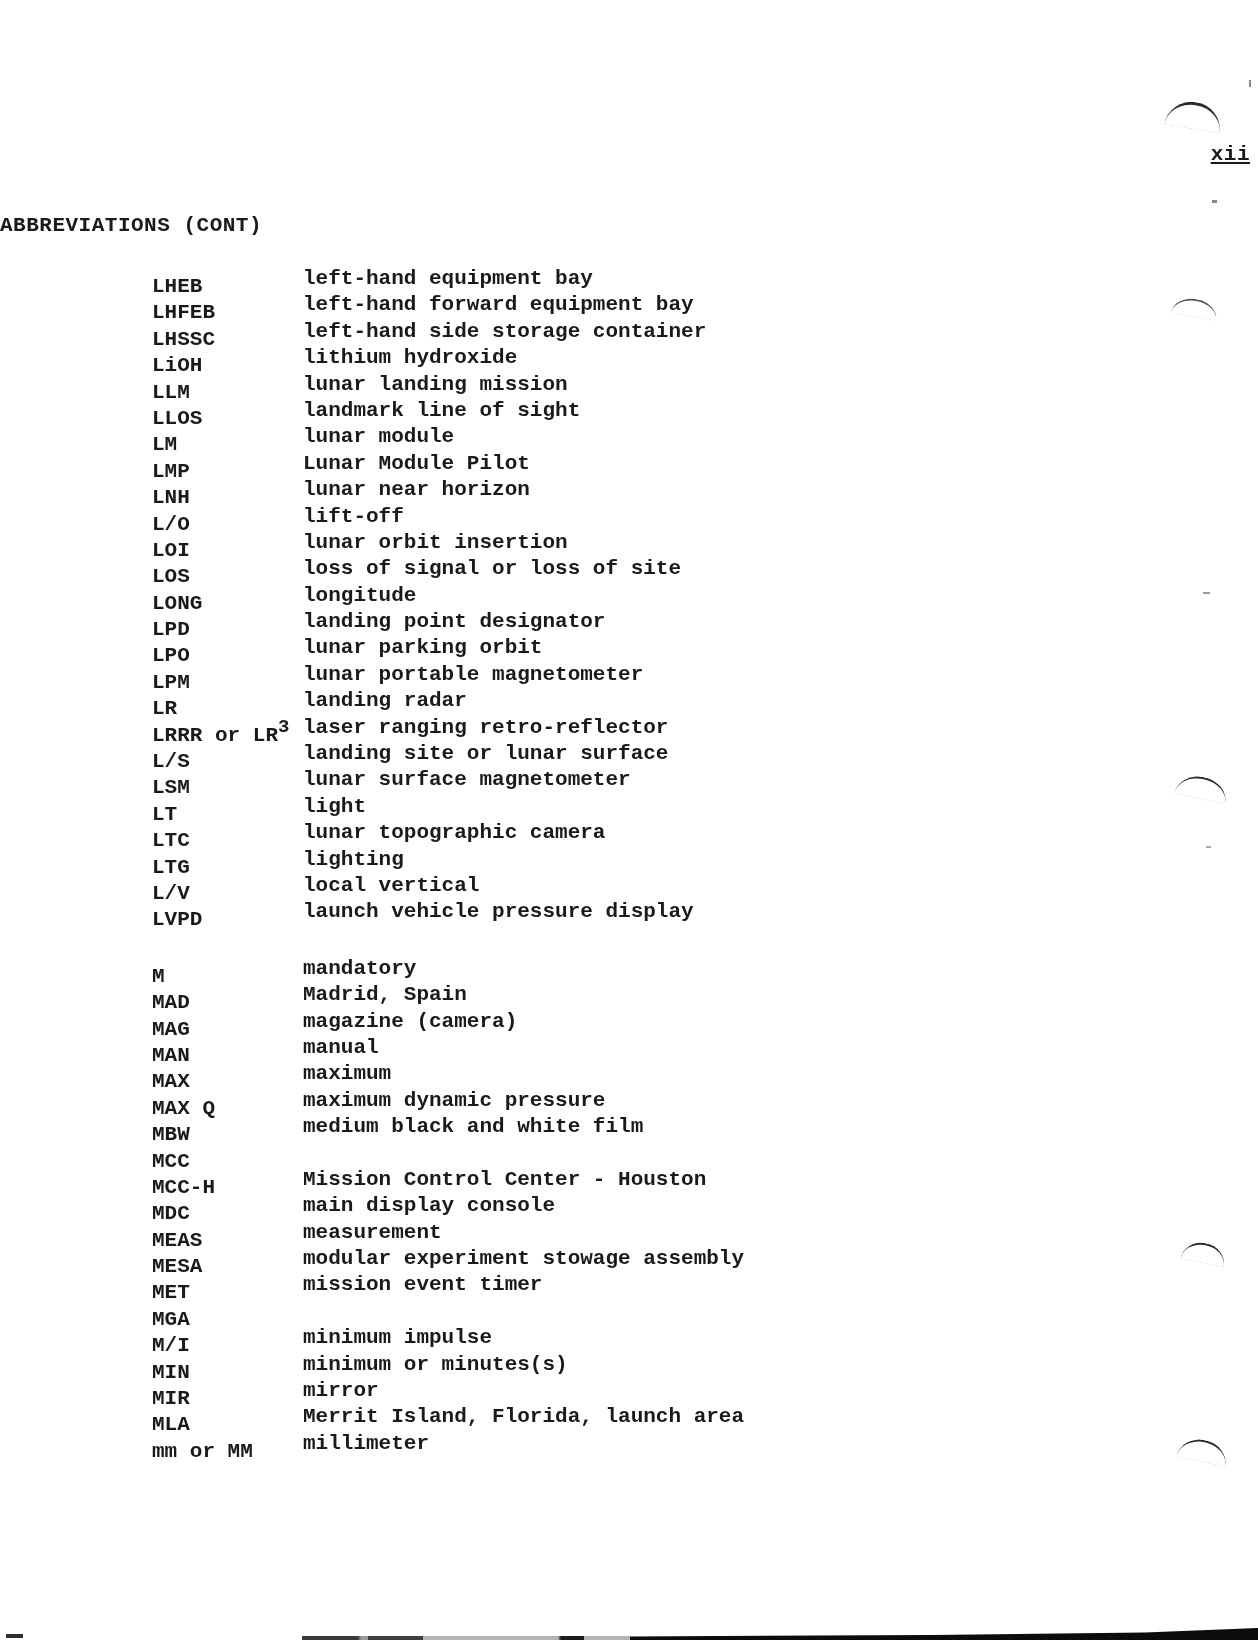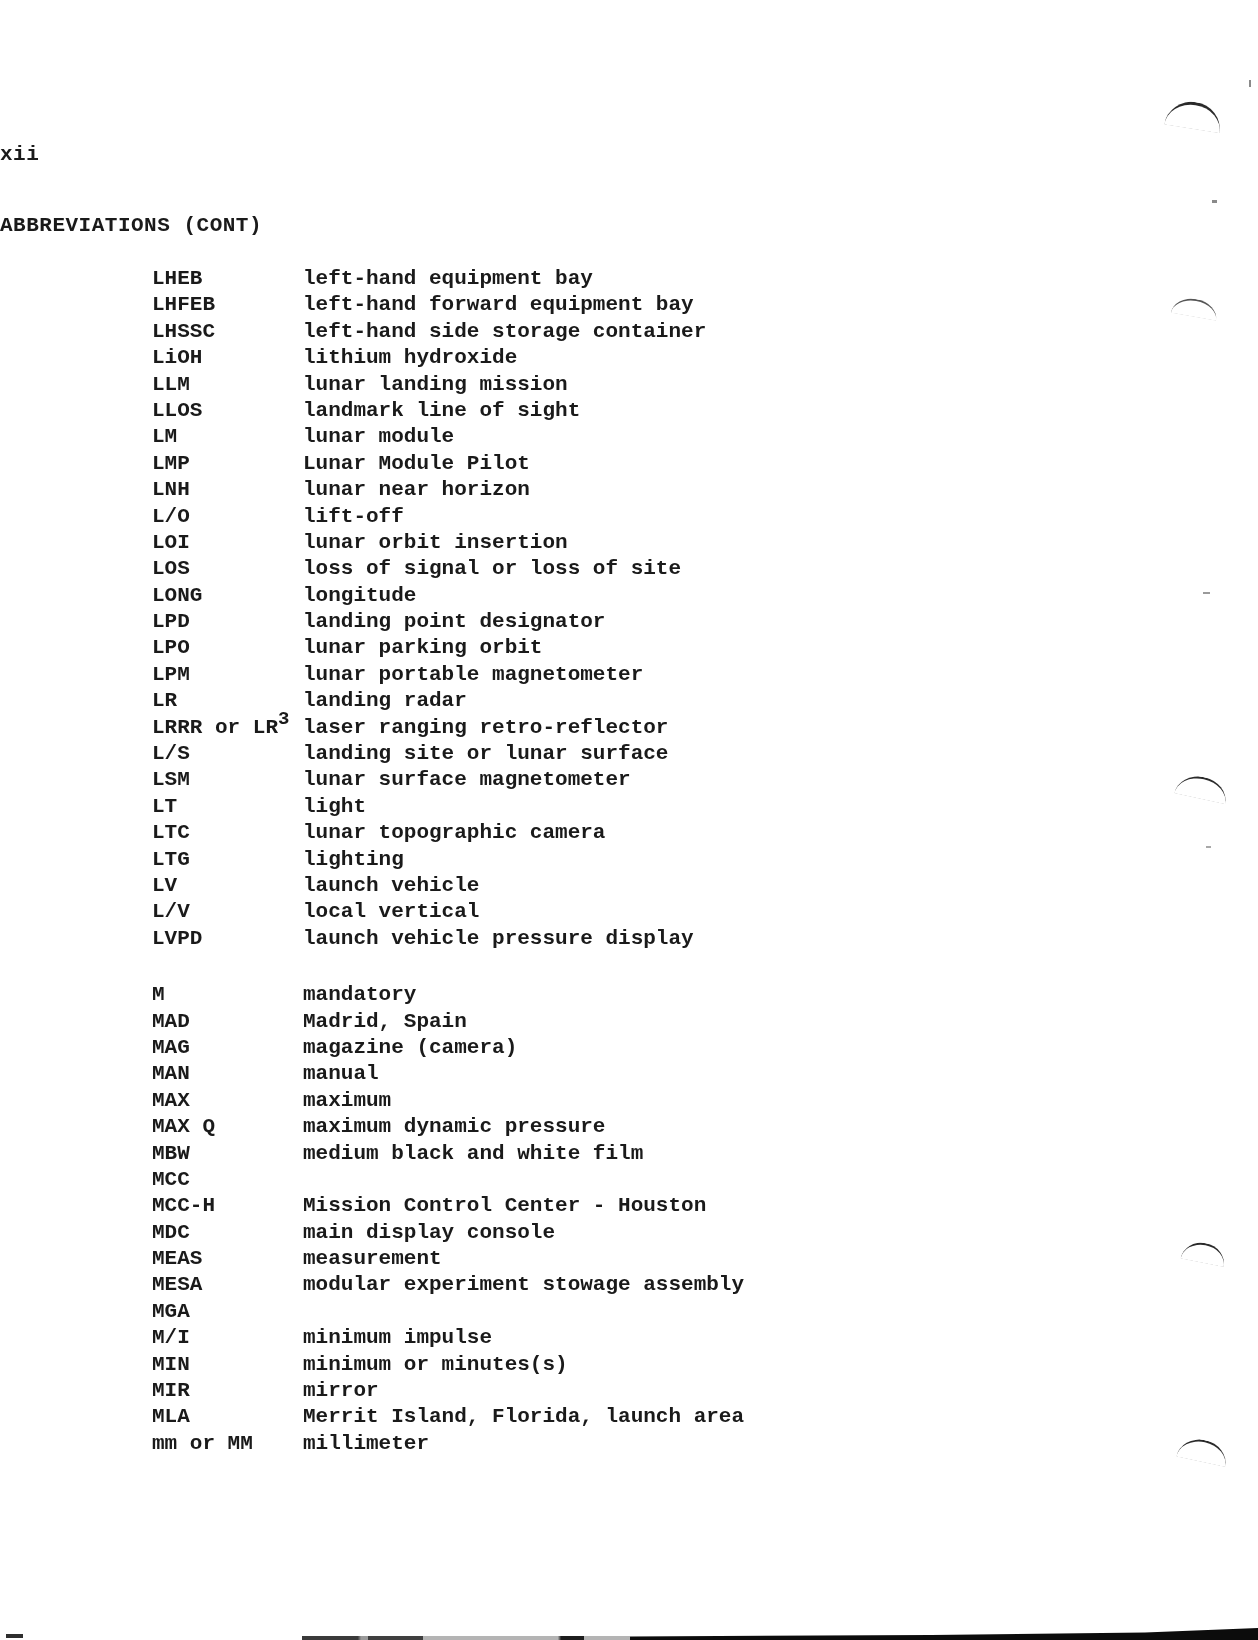--- a/index.html
+++ b/index.html
@@ -15,23 +15,24 @@
     color: var(--ink, #1a1a1a);
     font-family: "Liberation Mono", "DejaVu Sans Mono", monospace;
     font-weight: 700;
     overflow: hidden;
   }
   .page-number {
     position: absolute;
     top: 143px;
     left: 0;
     right: 8px;
-    text-align: left;
+    text-align: right;
     font-size: 21px;
     letter-spacing: 0.5px;
+    text-decoration: underline;
   }
   .page-title {
     position: absolute;
     top: 214px;
     left: 0;
     right: 28px;
     text-align: left;
     font-size: 21px;
     letter-spacing: 0.5px;
   }
@@ -47,20 +48,21 @@
   }
   .abbrev-row {
     display: flex;
     height: 26.4px;
     line-height: 26.4px;
     white-space: nowrap;
   }
   .abbrev-cell {
     flex: 0 0 151px;
     white-space: nowrap;
+    margin-top: 8px;
   }
   .abbrev-sup {
     position: relative;
     top: -9px;
     font-size: 19px;
   }
   .definition-cell {
     flex: 1 1 auto;
     white-space: nowrap;
   }
@@ -200,24 +202,20 @@
         </div>
         <div class="abbrev-row">
           <span class="abbrev-cell">LTC</span>
           <span class="definition-cell">lunar topographic camera</span>
         </div>
         <div class="abbrev-row">
           <span class="abbrev-cell">LTG</span>
           <span class="definition-cell">lighting</span>
         </div>
         <div class="abbrev-row">
-          <span class="abbrev-cell">LV</span>
-          <span class="definition-cell">launch vehicle</span>
-        </div>
-        <div class="abbrev-row">
           <span class="abbrev-cell">L/V</span>
           <span class="definition-cell">local vertical</span>
         </div>
         <div class="abbrev-row">
           <span class="abbrev-cell">LVPD</span>
           <span class="definition-cell">launch vehicle pressure display</span>
         </div>
       </div>
       <div class="abbrev-section">
         <div class="abbrev-row">
@@ -259,20 +257,24 @@
           <span class="abbrev-cell">MDC</span>
           <span class="definition-cell">main display console</span>
         </div>
         <div class="abbrev-row">
           <span class="abbrev-cell">MEAS</span>
           <span class="definition-cell">measurement</span>
         </div>
         <div class="abbrev-row">
           <span class="abbrev-cell">MESA</span>
           <span class="definition-cell">modular experiment stowage assembly</span>
+        </div>
+        <div class="abbrev-row">
+          <span class="abbrev-cell">MET</span>
+          <span class="definition-cell">mission event timer</span>
         </div>
         <div class="abbrev-row">
           <span class="abbrev-cell">MGA</span>
         </div>
         <div class="abbrev-row">
           <span class="abbrev-cell">M/I</span>
           <span class="definition-cell">minimum impulse</span>
         </div>
         <div class="abbrev-row">
           <span class="abbrev-cell">MIN</span>

